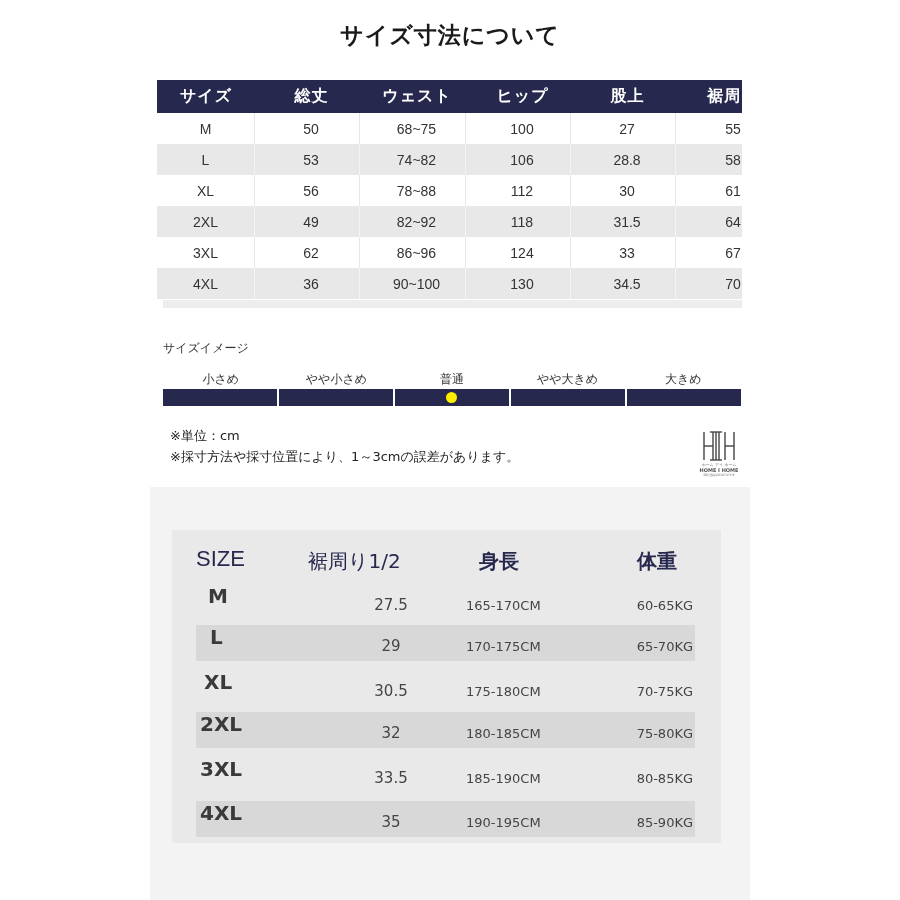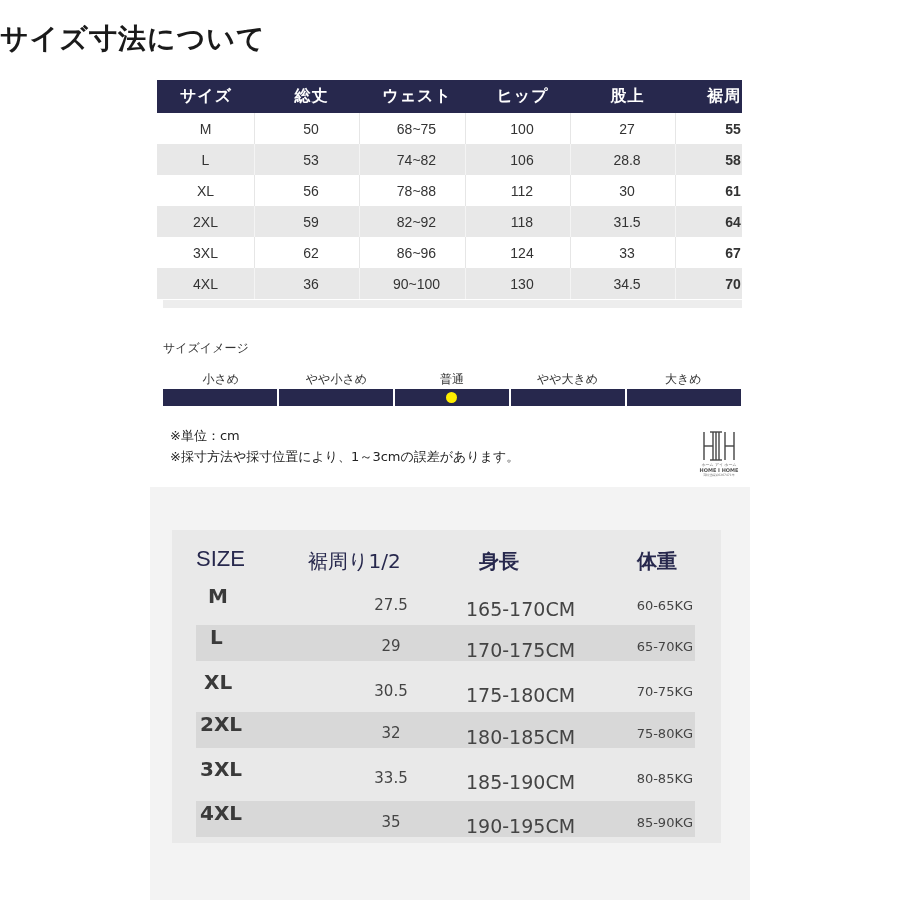--- a/index.html
+++ b/index.html
@@ -1,40 +1,40 @@
 <!DOCTYPE html>
 <html><head>
   <meta charset="utf-8">
   <style>
     * { box-sizing: border-box; margin: 0; padding: 0; }
     html, body { width: 900px; height: 900px; background: #ffffff; overflow: hidden; }
     body { position: relative; font-family: "DejaVu Sans", "Liberation Sans", sans-serif; color: #333; }
 
     .title {
-      position: absolute; left: 0; top: 20px; width: 900px; 
-      font-size: 28px; font-weight: bold; color: #1a1a1a; letter-spacing: 1px;
+      position: absolute; left: 0; top: 20px; width: 900px; text-align: center;
+      font-size: 23px; font-weight: bold; color: #1a1a1a; letter-spacing: 1px;
     }
 
     
     .mtable {
       position: absolute; left: 157px; top: 80px; width: 585px;
     }
     .mtable .shadow {
       position: absolute; left: 6px; top: 220px; width: 579px; height: 8px; background: #ededed;
     }
     .mrow { display: flex; height: 31px; position: relative; gap: 8px; }
     .mrow.head { height: 33px; background: #27284d; }
     .mrow.alt { background: #e8e8e8; }
     .mrow .cell {
       flex: 0 0 auto; display: flex; align-items: center; justify-content: center;
       font-family: "Liberation Sans", sans-serif; font-size: 14px; color: #333;
       border-right: 1px solid #e6e6e6;
     }
     .mrow.alt .cell { border-right: 1px solid #f4f4f4; }
-    .mrow .cell:last-child { border-right: none; font-weight: bold; }
+    .mrow .cell:last-child { border-right: none; }
     .mrow.head .cell {
       color: #ffffff; font-family: "DejaVu Sans", sans-serif; font-weight: bold; font-size: 16px;
       border-right: none; letter-spacing: 1px;
     }
     .c0 { width: 98px; } .c1 { width: 97px; text-align: center; } .c2 { width: 98px; }
     .c3 { width: 97px; } .c4 { width: 97px; } .c5 { width: 98px; }
 
     
     .size-image-label {
       position: absolute; left: 163px; top: 340px; font-size: 12px; color: #333;
@@ -81,21 +81,21 @@
     .shead .h1 { left: 112px; font-family: "DejaVu Sans", sans-serif; font-size: 20px; top: 8px; text-align: center; }
     .shead .h2 { left: 283px; font-weight: bold; font-size: 20px; top: 8px; }
     .shead .h3 { left: 441px; font-weight: bold; font-size: 20px; top: 8px; }
 
     .srow { position: absolute; left: 0; width: 499px; height: 36px; }
     .srow.alt { background: #d8d8d8; }
     .srow span { position: absolute; color: #444; font-family: "DejaVu Sans", sans-serif; }
     .srow .s0 { left: 4px; top: 0px; font-size: 20px; font-weight: 600; color: #3a3a3a; }
     .srow .s1 { left: 155px; width: 0; top: 12px; font-size: 15px; text-align: center; }
     .srow .s1 i { font-style: normal; position: absolute; left: 0; transform: translateX(-50%); white-space: nowrap; margin-left: 40px; }
-    .srow .s2 { left: 270px; top: 14px; font-size: 19px; }
+    .srow .s2 { left: 270px; top: 14px; font-size: 13px; }
     .srow .s3 { right: 2px; top: 14px; font-size: 13px; }
   </style>
 </head>
 <body>
 
 <div class="title">サイズ寸法について</div>
 
 <div class="mtable">
   <div class="shadow"></div>
   <div class="mrow head">
@@ -125,21 +125,21 @@
   <div class="mrow">
     <div class="cell c0">XL</div>
     <div class="cell c1">56</div>
     <div class="cell c2">78~88</div>
     <div class="cell c3">112</div>
     <div class="cell c4">30</div>
     <div class="cell c5">61</div>
   </div>
   <div class="mrow alt">
     <div class="cell c0">2XL</div>
-    <div class="cell c1">59</div>
+    <div class="cell c1">49</div>
     <div class="cell c2">82~92</div>
     <div class="cell c3">118</div>
     <div class="cell c4">31.5</div>
     <div class="cell c5">64</div>
   </div>
   <div class="mrow">
     <div class="cell c0">3XL</div>
     <div class="cell c1">62</div>
     <div class="cell c2">86~96</div>
     <div class="cell c3">124</div>

